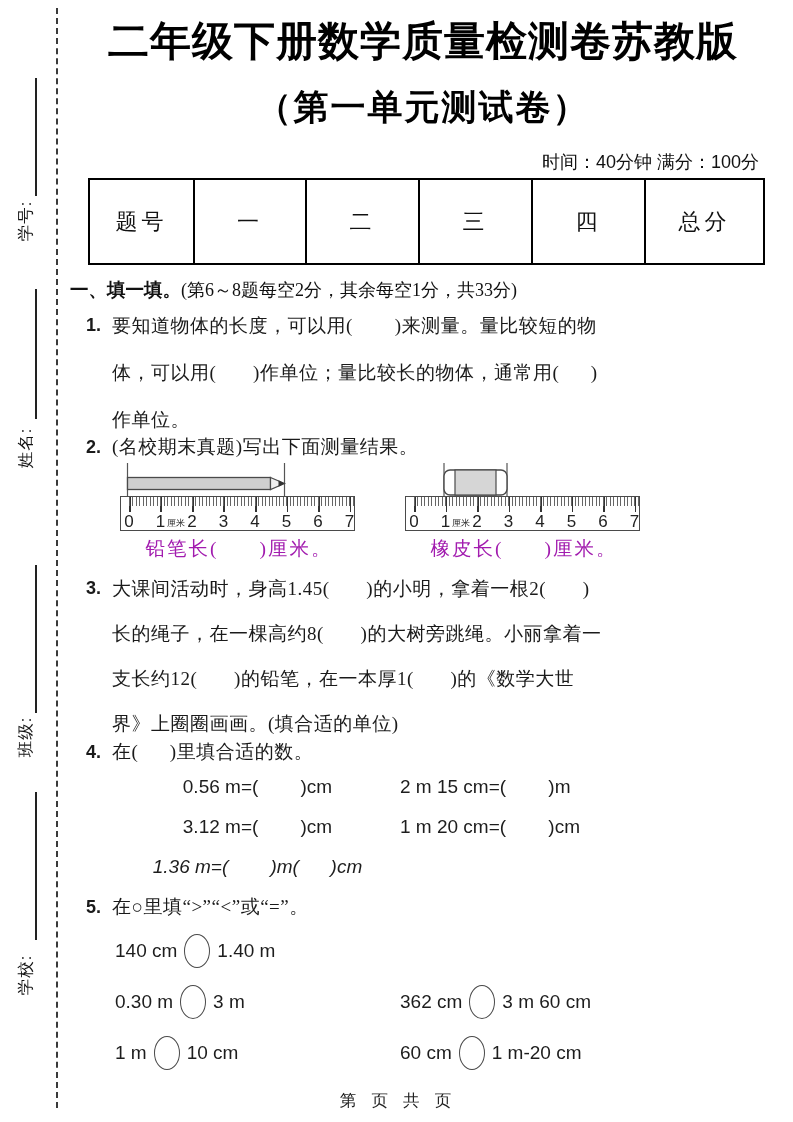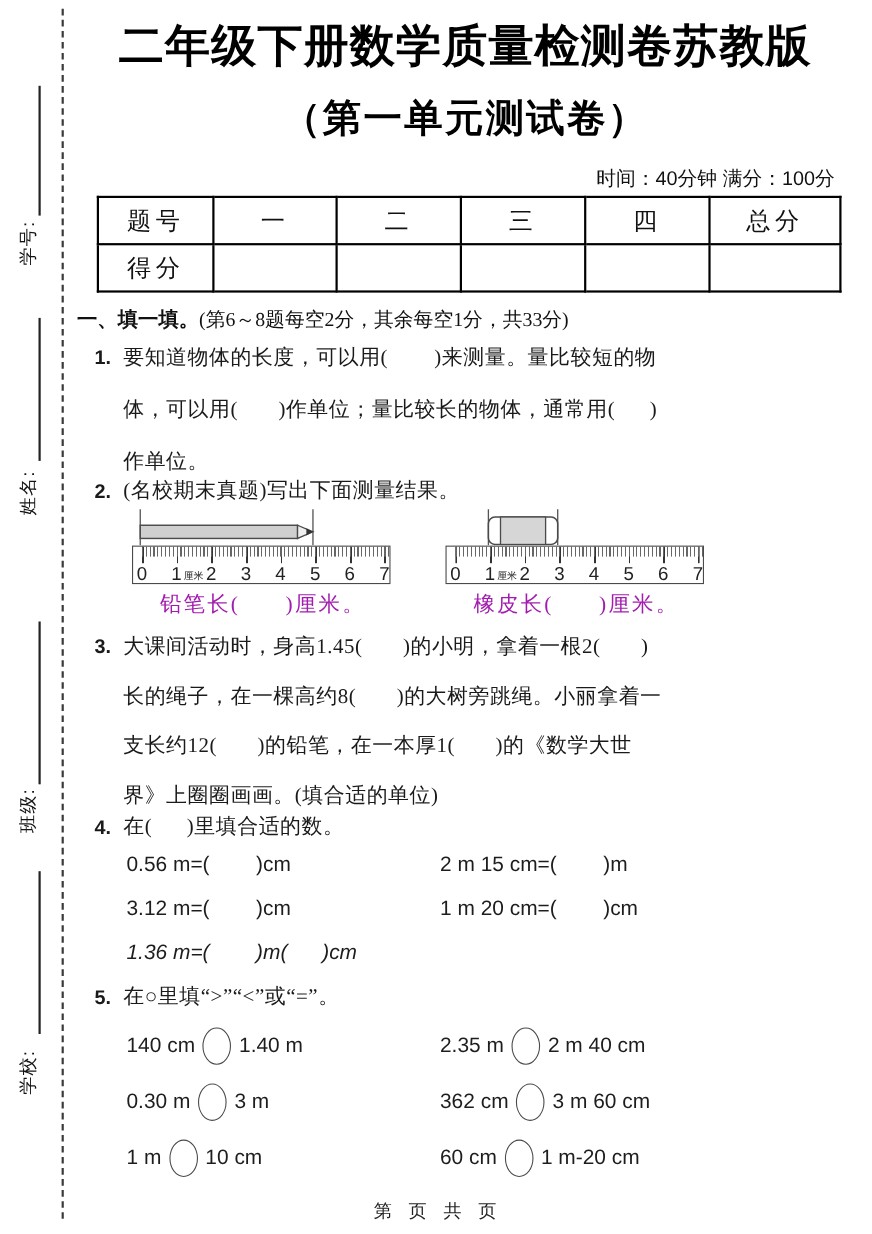--- a/index.html
+++ b/index.html
@@ -57,21 +57,21 @@
   .rnum { position:absolute; bottom:0; transform:translateX(-50%); font-size:17px;
           font-family:"Liberation Sans", sans-serif; color:#222; line-height:17px; }
   .runit { position:absolute; bottom:2px; left:55px; transform:translateX(-50%); font-size:9px;
            color:#222; line-height:9px; white-space:nowrap; }
   .caption { margin-top:4px; width:240px; text-align:center; font-size:19.5px;
              letter-spacing:2px; white-space:pre; color:#a21caf; }
 
   
   .num-text { font-family:"Liberation Sans", sans-serif; font-size:19px; color:#1d1d1d; white-space:pre; }
   .q4-row { position:absolute; left:115px; height:40px; display:flex; align-items:center; }
-  .q4-c1 { width:285px; }
+  .q4-c1 { width:285px;text-align:center; }
   .cmp { position:absolute; height:51px; display:flex; align-items:center; }
   .circle { display:inline-block; width:24px; height:32px; border:1.5px solid #4a4a4a;
             border-radius:50%; margin:0 7px; background:#fff; flex-shrink:0; }
 
   .footer { position:absolute; left:0; top:1090px; width:793px; text-align:center;
             font-size:16.5px; letter-spacing:2px; white-space:pre;
             font-family:Liberation Sans, sans-serif; color:#222; }
 </style>
 </head>
 <body>
@@ -106,28 +106,20 @@
         <col style="width:119px">
     </colgroup>
     <tbody>
         <tr>
       <td>题号</td>
       <td>一</td>
       <td>二</td>
       <td>三</td>
       <td>四</td>
       <td>总分</td>
-    </tr>
-    <tr>
-      <td>得分</td>
-      <td></td>
-      <td></td>
-      <td></td>
-      <td></td>
-      <td></td>
     </tr>
   </tbody>
     </table>
 
   <div class="section-heading"><span class="b">一、填一填。</span><span>(第6～8题每空2分，其余每空1分，共33分)</span></div>
 
   <div class="question lh47" style="left:86px; top:302px;">
     <span class="qnum">1.</span>
     <div class="q-line">要知道物体的长度，可以用(        )来测量。量比较短的物</div>
     <div class="q-line">体，可以用(       )作单位；量比较长的物体，通常用(      )</div>
@@ -209,25 +201,20 @@
   <div class="question lh46" style="left:86px; top:884px;">
     <span class="qnum">5.</span>
     <div class="q-line">在○里填“&gt;”“&lt;”或“=”。</div>
   </div>
 
   <div class="cmp" style="left:115px; top:925px;">
     <span class="num-text">140 cm</span>
     <span class="circle"></span>
     <span class="num-text">1.40 m</span>
   </div>
-  <div class="cmp" style="left:400px; top:925px;">
-    <span class="num-text">2.35 m</span>
-    <span class="circle"></span>
-    <span class="num-text">2 m 40 cm</span>
-  </div>
   <div class="cmp" style="left:115px; top:976px;">
     <span class="num-text">0.30 m</span>
     <span class="circle"></span>
     <span class="num-text">3 m</span>
   </div>
   <div class="cmp" style="left:400px; top:976px;">
     <span class="num-text">362 cm</span>
     <span class="circle"></span>
     <span class="num-text">3 m 60 cm</span>
   </div>

